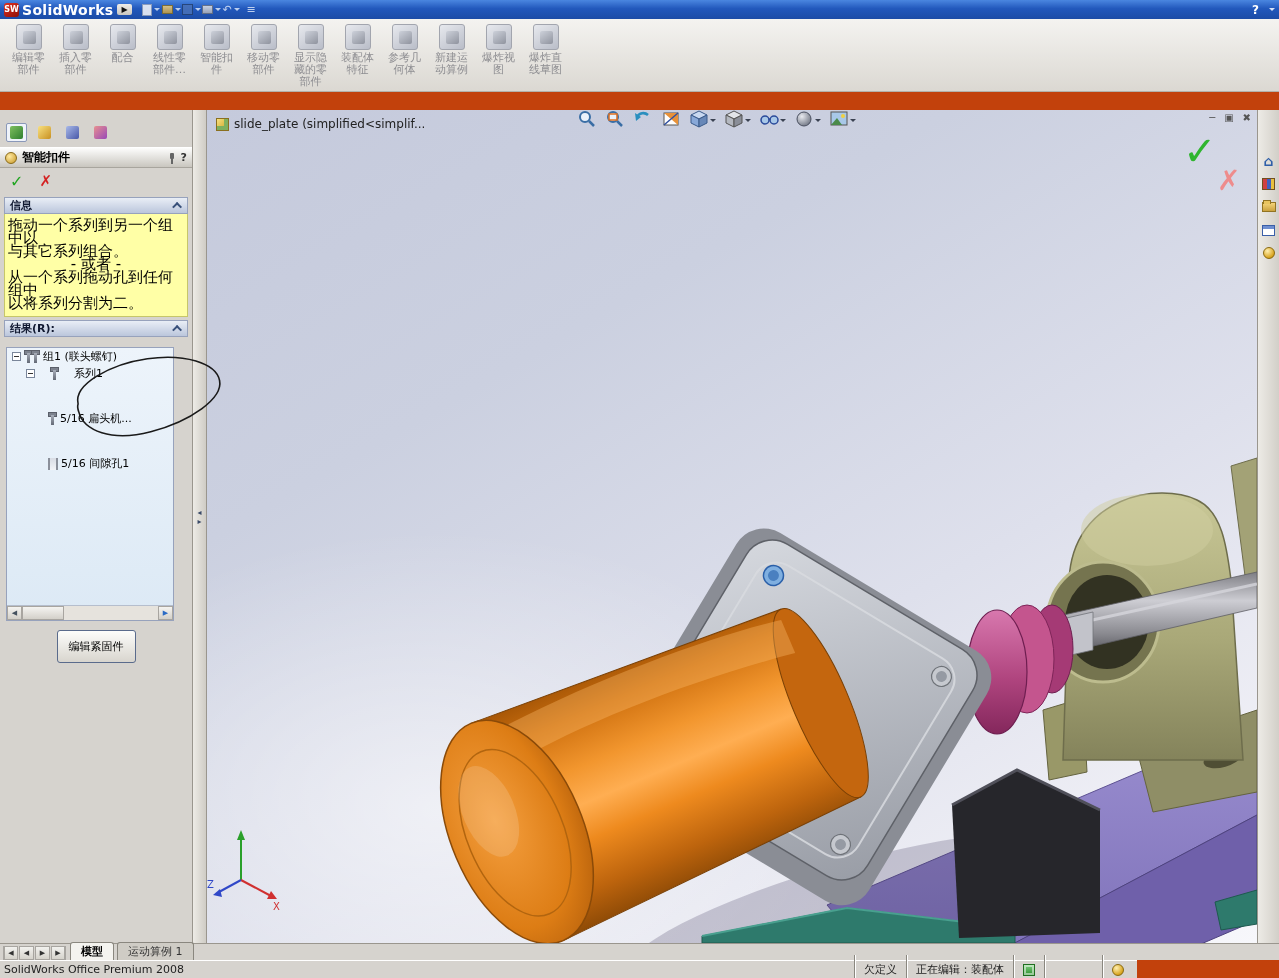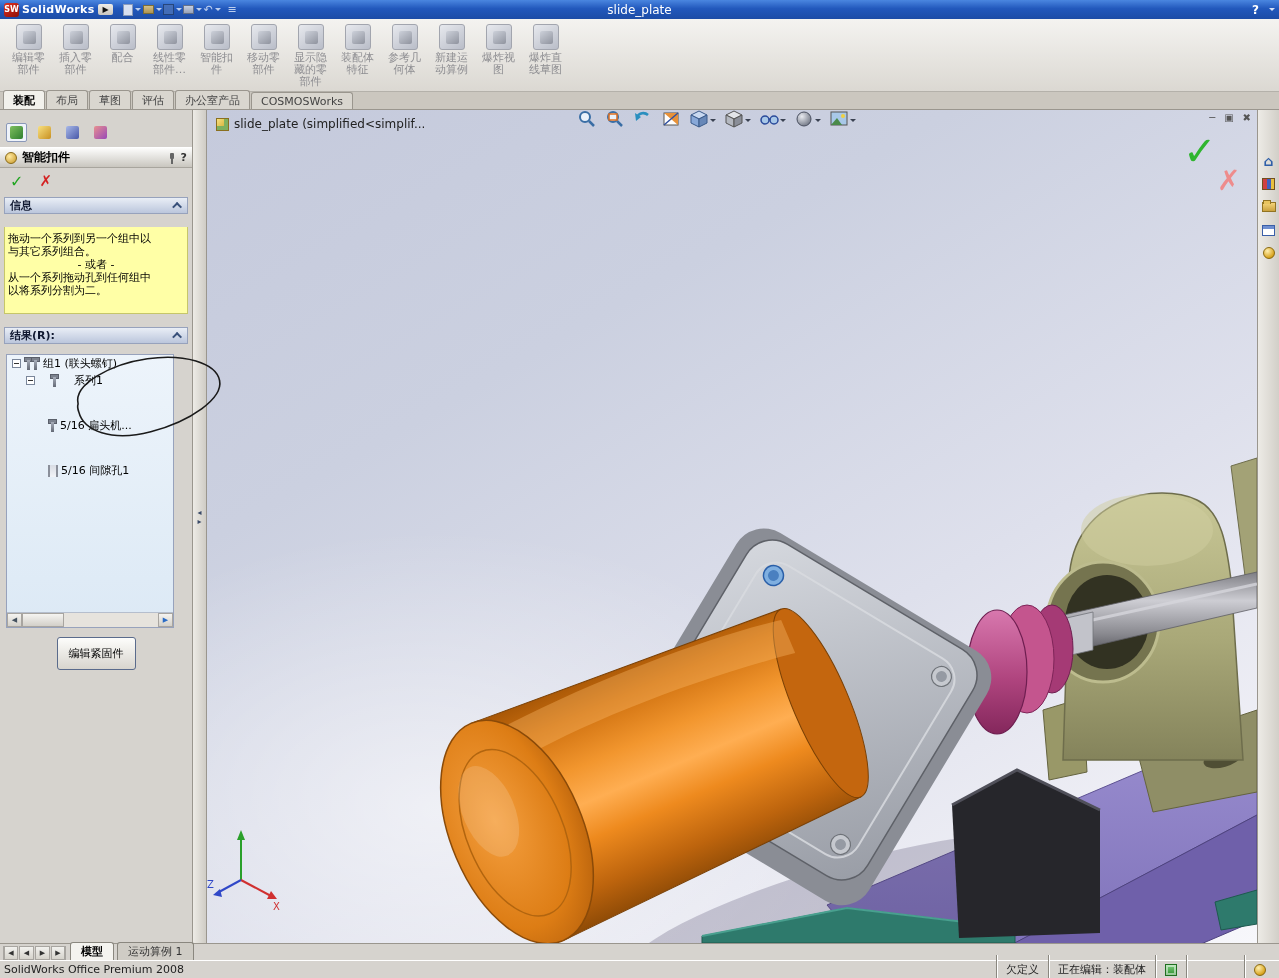--- a/index.html
+++ b/index.html
@@ -5,21 +5,21 @@
   * { margin:0; padding:0; box-sizing:border-box; }
   body { background:#808080; font-family:"DejaVu Sans","Liberation Sans",sans-serif; }
   #app { position:relative; width:1279px; height:978px; background:#c2410c; overflow:hidden; font-size:12px; }
 
   
   #titlebar { position:absolute; left:0; top:0; width:1279px; height:19px;
     background:linear-gradient(180deg,#4A86E0 0%,#2258BC 45%,#1C4CA6 100%);
     display:flex; align-items:center; padding:0 4px; color:#fff; }
   .logo-badge { width:15px; height:14px; background:linear-gradient(145deg,#E03020,#901008);
     border-radius:3px; color:#fff; font-size:8px; font-weight:bold; display:flex; align-items:center; justify-content:center; }
-  .logo-text { font-weight:bold; font-size:11px; margin:0 4px 0 3px; letter-spacing:.3px; }
+  .logo-text { font-weight:bold; font-size:14px; margin:0 4px 0 3px; letter-spacing:.3px; }
   .menu-arrow { background:linear-gradient(#EFEDE8,#C9C6BF); color:#111; font-size:8px;
     padding:1px 4px; border-radius:2px; margin-right:10px; }
   .qi { width:19px; height:16px; display:flex; align-items:center; justify-content:center; margin-right:1px; opacity:.85; }
   .qnew { width:10px; height:12px; background:#F8F8FA; border:1px solid #9AA4B8; }
   .qopen { width:13px; height:9px; background:linear-gradient(#F0D080,#C8A040); border:1px solid #8A7020; }
   .qsave { width:11px; height:11px; background:#4A72B8; border:1px solid #24406E; }
   .qprint { width:13px; height:9px; background:linear-gradient(#E2E4E8,#AEB2BA); border:1px solid #70747E; }
   .qglyph { color:#D8E4F8; font-size:11px; }
   .dd { width:0; height:0; border-left:3px solid transparent; border-right:3px solid transparent;
     border-top:3px solid #D8E4F8; margin-left:2px; }
@@ -69,22 +69,22 @@
   .pin-ico::after { content:""; position:absolute; left:5px; top:7px; width:2px; height:5px; background:#666; }
   .help-q { color:#333; font-weight:bold; font-size:11px; }
   .ok-row { height:26px; display:flex; align-items:center; gap:16px; padding:2px 10px; }
   .pm-ok { color:#1FA51F; font-size:16px; font-weight:bold; }
   .pm-cancel { color:#D42020; font-size:15px; font-weight:bold; }
   .grp-hdr { margin:3px 4px 0; height:17px; background:linear-gradient(#E9EEF6,#BBC6DC);
     border:1px solid #97A2BC; display:flex; align-items:center; justify-content:space-between;
     padding:0 5px; font-weight:bold; font-size:11px; color:#101830; }
   .chev { width:7px; height:7px; border-left:2px solid #38507A; border-top:2px solid #38507A;
     transform:rotate(45deg) translateY(2px); }
-  .msg-box { margin:13px 4px; background:#FFFFA6; border:1px solid #C6C66A; border-top:none;
-    padding:5px 3px 16px; font-size:11px; line-height:13px; color:#000; }
+  .msg-box { margin:0 4px; background:#FFFFA6; border:1px solid #C6C66A; border-top:none;
+    padding:5px 3px 6px; font-size:15px; line-height:13px; color:#000; }
   .msg-box .center { text-align:center; }
   .results-box { margin:10px 18px 0 6px; height:274px; background:linear-gradient(#EDF4FB,#DCE9F5);
     border:1px solid #97A2BC; position:relative; font-size:11px; overflow:hidden; }
   .tree { }
   .trow { height:17px; display:flex; align-items:center; gap:3px; color:#000; white-space:nowrap; }
   .indent1 { padding-left:5px; } .indent2 { padding-left:19px;gap:15px; } .indent3 { padding-left:41px;margin-top:28px; }
   .expander { width:9px; height:9px; background:#fff; border:1px solid #7A869A; position:relative; flex:none; }
   .expander::before { content:""; position:absolute; left:1px; right:1px; top:3px; height:1px; background:#333; }
   .screw { width:9px; height:13px; position:relative; flex:none; }
   .screw::before { content:""; position:absolute; top:0; left:0; right:0; height:3px;
@@ -143,21 +143,21 @@
   
   #model-tabs { position:absolute; left:0; top:943px; width:1279px; height:17px; background:#D6D3CE;
     border-top:1px solid #9A968E; display:flex; align-items:flex-end; font-size:11px; padding-left:3px; }
   .navbtn { width:15px; height:14px; display:flex; align-items:center; justify-content:center;
     font-size:7px; color:#333; background:linear-gradient(#F2F1EE,#D6D3CC); border:1px solid #A8A5A0; margin-right:1px; }
   .mtab { padding:1px 10px; background:#CFCCC5; border:1px solid #8A877F; border-bottom:none;
     border-radius:3px 3px 0 0; margin-left:3px; color:#333; }
   .mtab.active { background:#F4F3EF; font-weight:bold; color:#000; }
 
   
-  #statusbar { position:absolute; left:0; top:960px; width:1279px; height:18px; background:#D6D3CE;
+  #statusbar { position:absolute; left:0; top:960px; width:1137px; height:18px; background:#D6D3CE;
     border-top:1px solid #FFF; display:flex; align-items:center; font-size:11px; color:#222; padding:0 4px; }
   .sb-flex { flex:1; }
   .sb-cell { border-left:1px solid #8A877F; box-shadow:inset 1px 0 0 #FFF; padding:15px 9px;
     height:16px; display:flex; align-items:center; white-space:nowrap; }
   .qt-ico { width:12px; height:12px; background:linear-gradient(#7FCF7F,#2F8F2F); border:1px solid #1F6F1F;
     box-shadow:inset 0 0 0 2px rgba(255,255,255,.5); }
 
   
   #annotation { position:absolute; left:56px; top:352px; width:180px; height:96px; z-index:60; pointer-events:none; }
 </style>
@@ -186,21 +186,20 @@
         <span class="qprint"></span>
         <span class="dd"></span>
       </span>
     <span class="qi">
         <span class="qglyph">↶</span>
         <span class="dd"></span>
       </span>
     <span class="qi">
         <span class="qglyph">≡</span>
       </span>
-    <span class="tb-title">slide_plate</span>
     <span class="tb-right">
       <span>?</span>
       <span class="dd"></span>
     </span>
   </div>
 
   <div id="main-toolbar">
     <div class="tbtn">
         <span class="ticon"></span>
         <span class="tbtn-label">编辑零
@@ -256,28 +255,20 @@
         <span class="tbtn-label">爆炸视
 图</span>
       </div>
     <div class="tbtn">
         <span class="ticon"></span>
         <span class="tbtn-label">爆炸直
 线草图</span>
       </div>
   </div>
 
-  <div id="command-tabs">
-    <span class="ctab active">装配</span>
-    <span class="ctab">布局</span>
-    <span class="ctab">草图</span>
-    <span class="ctab">评估</span>
-    <span class="ctab">办公室产品</span>
-    <span class="ctab">COSMOSWorks</span>
-  </div>
 
   <div id="left-panel">
     <div class="pm-tabs">
       <span class="pm-tab active">
           <span class="pmti pmti-1"></span>
         </span>
       <span class="pm-tab">
           <span class="pmti pmti-2"></span>
         </span>
       <span class="pm-tab">

